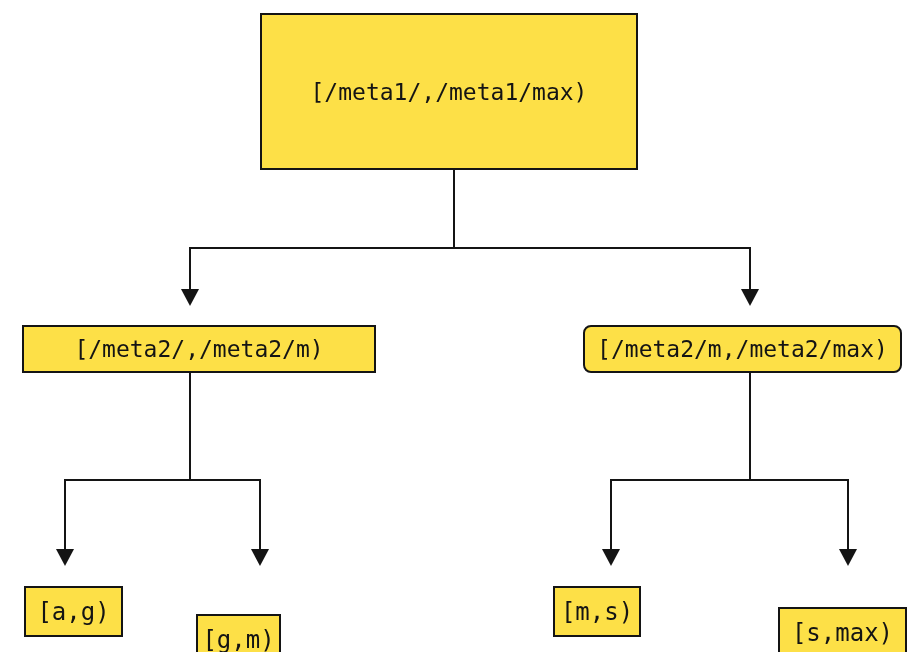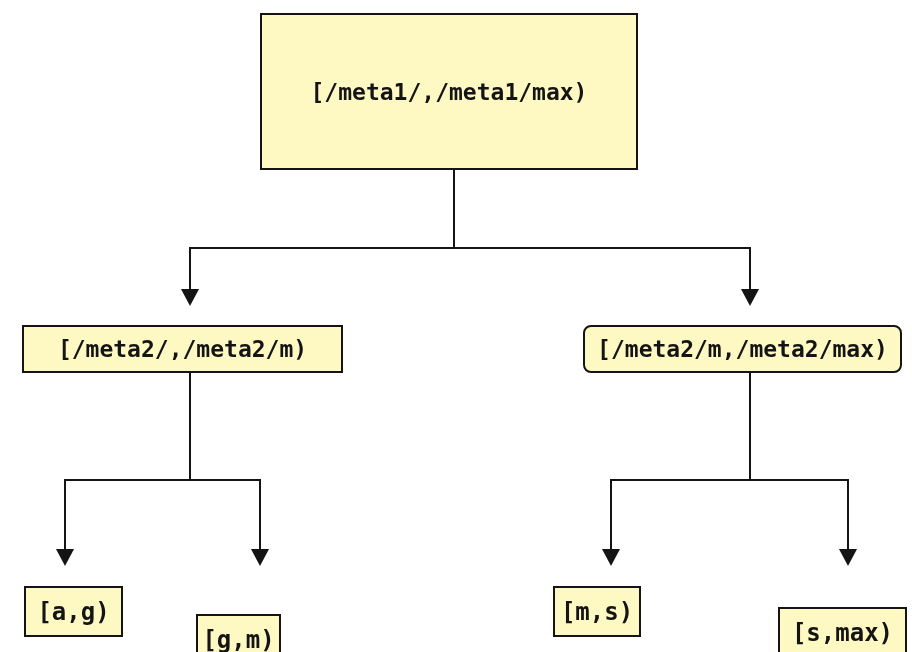--- a/index.html
+++ b/index.html
@@ -7,40 +7,40 @@
     position:relative;
     width:912px;height:652px;
     background:#ffffff;
     font-family:"DejaVu Sans Mono","Liberation Mono",monospace;
     overflow:hidden;
   }
   .node{
     position:absolute;
     box-sizing:border-box;
     border:2px solid #141414;
-    background:#fef9c3;
+    background:#fde047;
     color:#141414;
     display:flex;align-items:center;justify-content:center;
-    font-weight:bold;
+    font-weight:normal;
     font-size:23px;
     letter-spacing:0;
     white-space:nowrap;
     text-align:right;
   }
   .line{position:absolute;background:#141414;}
   .arrow{
     position:absolute;
     width:0;height:0;
     border-left:9px solid transparent;
     border-right:9px solid transparent;
     border-top:17px solid #141414;
   }
   
   #node-root {left:260px;top:13px; width:378px;height:157px;}
-  #node-left {left:22px; top:325px;width:321px;height:48px;}
+  #node-left {left:22px; top:325px;width:354px;height:48px;}
   #node-right{left:583px;top:325px;width:319px;height:48px;border-radius:8px;}
   #node-ag   {left:24px;  top:586px;width:99px; height:51px;font-size:24px;}
   #node-gm   {left:196px;top:586px;width:85px; height:51px;font-size:24px;margin-top:28px;}
   #node-ms   {left:553px;top:586px;width:88px;height:51px;font-size:24px;}
   #node-smax {left:778px;top:607px;width:129px;height:51px;font-size:24px;}
   
   #c-root-stem      {left:453px;top:170px;width:2px;  height:79px;}
   #c-l1-rail        {left:189px;top:247px;width:562px;height:2px;}
   #c-l1-drop-left   {left:189px;top:247px;width:2px;  height:42px;}
   #c-l1-drop-right  {left:749px;top:247px;width:2px;  height:42px;}

